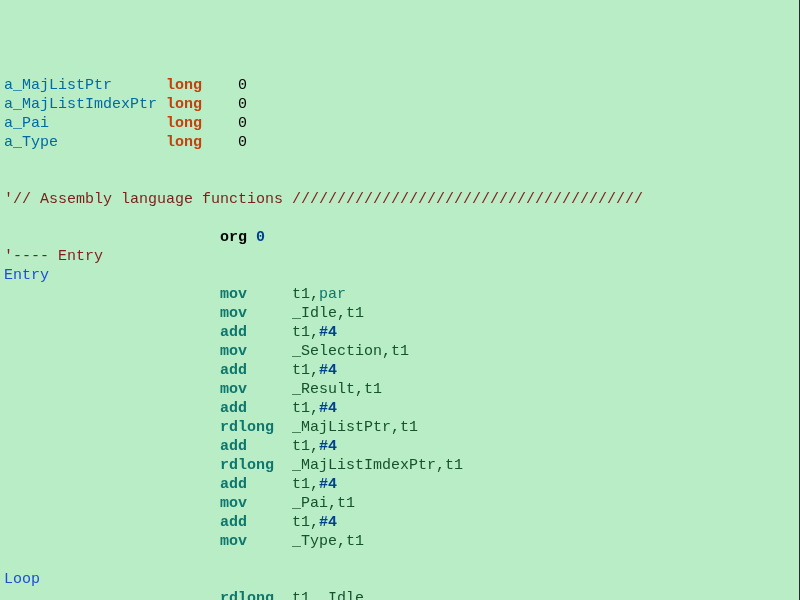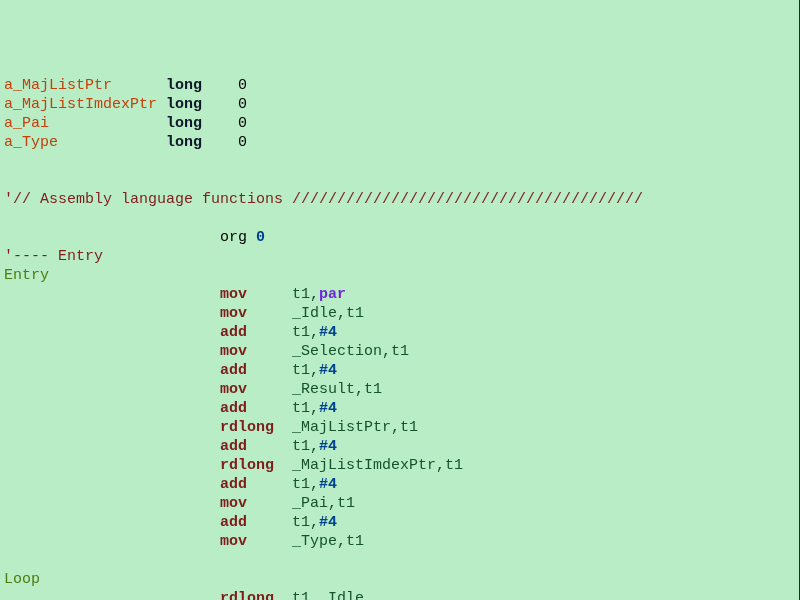--- a/index.html
+++ b/index.html
@@ -13,30 +13,30 @@
     background: #b8edc5;
     border-right: 1px solid #2a2a2a;
     font-family: "Consolas", "Courier New", monospace;
     font-size: 15px;
     line-height: 19px;
     color: #000;
     white-space: pre;
     padding: 0 0 0 4px;
     box-sizing: border-box;
   }
-  .decl-name { color: #c2410c; }
-  .type-kw   { color: #0f172a; font-weight: bold; font-family: Liberation Mono, monospace; }
+  .decl-name { color: #0369a1; }
+  .type-kw   { color: #c2410c; font-weight: bold; font-family: Liberation Mono, monospace; }
   .decl-val  { color: #000; }
   .comment   { color: #7f1d1d; }
-  .opcode    { color: #7f1d1d; font-weight: bold; }
-  .label     { color: #4d7c0f; }
-  .reg       { color: #6d28d9; font-weight: bold; }
+  .opcode    { color: #0f766e; font-weight: bold; }
+  .label     { color: #1d4ed8; }
+  .reg       { color: #0f766e; font-weight: normal; }
   .imm       { color: #004090; font-weight: bold; }
   .oper      { color: #14532d; }
-  .asm-kw    { color: #000; font-weight: normal; }
+  .asm-kw    { color: #000; font-weight: bold; }
   .row { display: block; }
 </style>
 </head>
 <body>
 
 
 
 <div id="root"><span class="row"><span class="decl-name">a_MajListPtr      </span><span class="type-kw">long</span><span>    </span><span class="decl-val">0</span></span><span class="row"><span class="decl-name">a_MajListImdexPtr </span><span class="type-kw">long</span><span>    </span><span class="decl-val">0</span></span><span class="row"><span class="decl-name">a_Pai             </span><span class="type-kw">long</span><span>    </span><span class="decl-val">0</span></span><span class="row"><span class="decl-name">a_Type            </span><span class="type-kw">long</span><span>    </span><span class="decl-val">0</span></span><span class="row"><span> </span></span><span class="row"><span> </span></span><span class="row"><span class="comment">'// Assembly language functions ///////////////////////////////////////</span></span><span class="row"><span> </span></span><span class="row"><span>                        </span><span class="asm-kw">org</span><span> </span><span class="imm">0</span></span><span class="row"><span class="comment">'---- Entry</span></span><span class="row"><span class="label">Entry</span></span><span class="row"><span>                        </span><span class="opcode">mov     </span><span class="oper">t1</span><span class="oper">,</span><span class="reg">par</span></span><span class="row"><span>                        </span><span class="opcode">mov     </span><span class="oper">_Idle</span><span class="oper">,</span><span class="oper">t1</span></span><span class="row"><span>                        </span><span class="opcode">add     </span><span class="oper">t1</span><span class="oper">,</span><span class="imm">#4</span></span><span class="row"><span>                        </span><span class="opcode">mov     </span><span class="oper">_Selection</span><span class="oper">,</span><span class="oper">t1</span></span><span class="row"><span>                        </span><span class="opcode">add     </span><span class="oper">t1</span><span class="oper">,</span><span class="imm">#4</span></span><span class="row"><span>                        </span><span class="opcode">mov     </span><span class="oper">_Result</span><span class="oper">,</span><span class="oper">t1</span></span><span class="row"><span>                        </span><span class="opcode">add     </span><span class="oper">t1</span><span class="oper">,</span><span class="imm">#4</span></span><span class="row"><span>                        </span><span class="opcode">rdlong  </span><span class="oper">_MajListPtr</span><span class="oper">,</span><span class="oper">t1</span></span><span class="row"><span>                        </span><span class="opcode">add     </span><span class="oper">t1</span><span class="oper">,</span><span class="imm">#4</span></span><span class="row"><span>                        </span><span class="opcode">rdlong  </span><span class="oper">_MajListImdexPtr</span><span class="oper">,</span><span class="oper">t1</span></span><span class="row"><span>                        </span><span class="opcode">add     </span><span class="oper">t1</span><span class="oper">,</span><span class="imm">#4</span></span><span class="row"><span>                        </span><span class="opcode">mov     </span><span class="oper">_Pai</span><span class="oper">,</span><span class="oper">t1</span></span><span class="row"><span>                        </span><span class="opcode">add     </span><span class="oper">t1</span><span class="oper">,</span><span class="imm">#4</span></span><span class="row"><span>                        </span><span class="opcode">mov     </span><span class="oper">_Type</span><span class="oper">,</span><span class="oper">t1</span></span><span class="row"><span> </span></span><span class="row"><span class="label">Loop</span></span><span class="row"><span>                        </span><span class="opcode">rdlong  </span><span class="oper">t1</span><span class="oper">,</span><span class="oper">_Idle</span></span></div>
 
 

